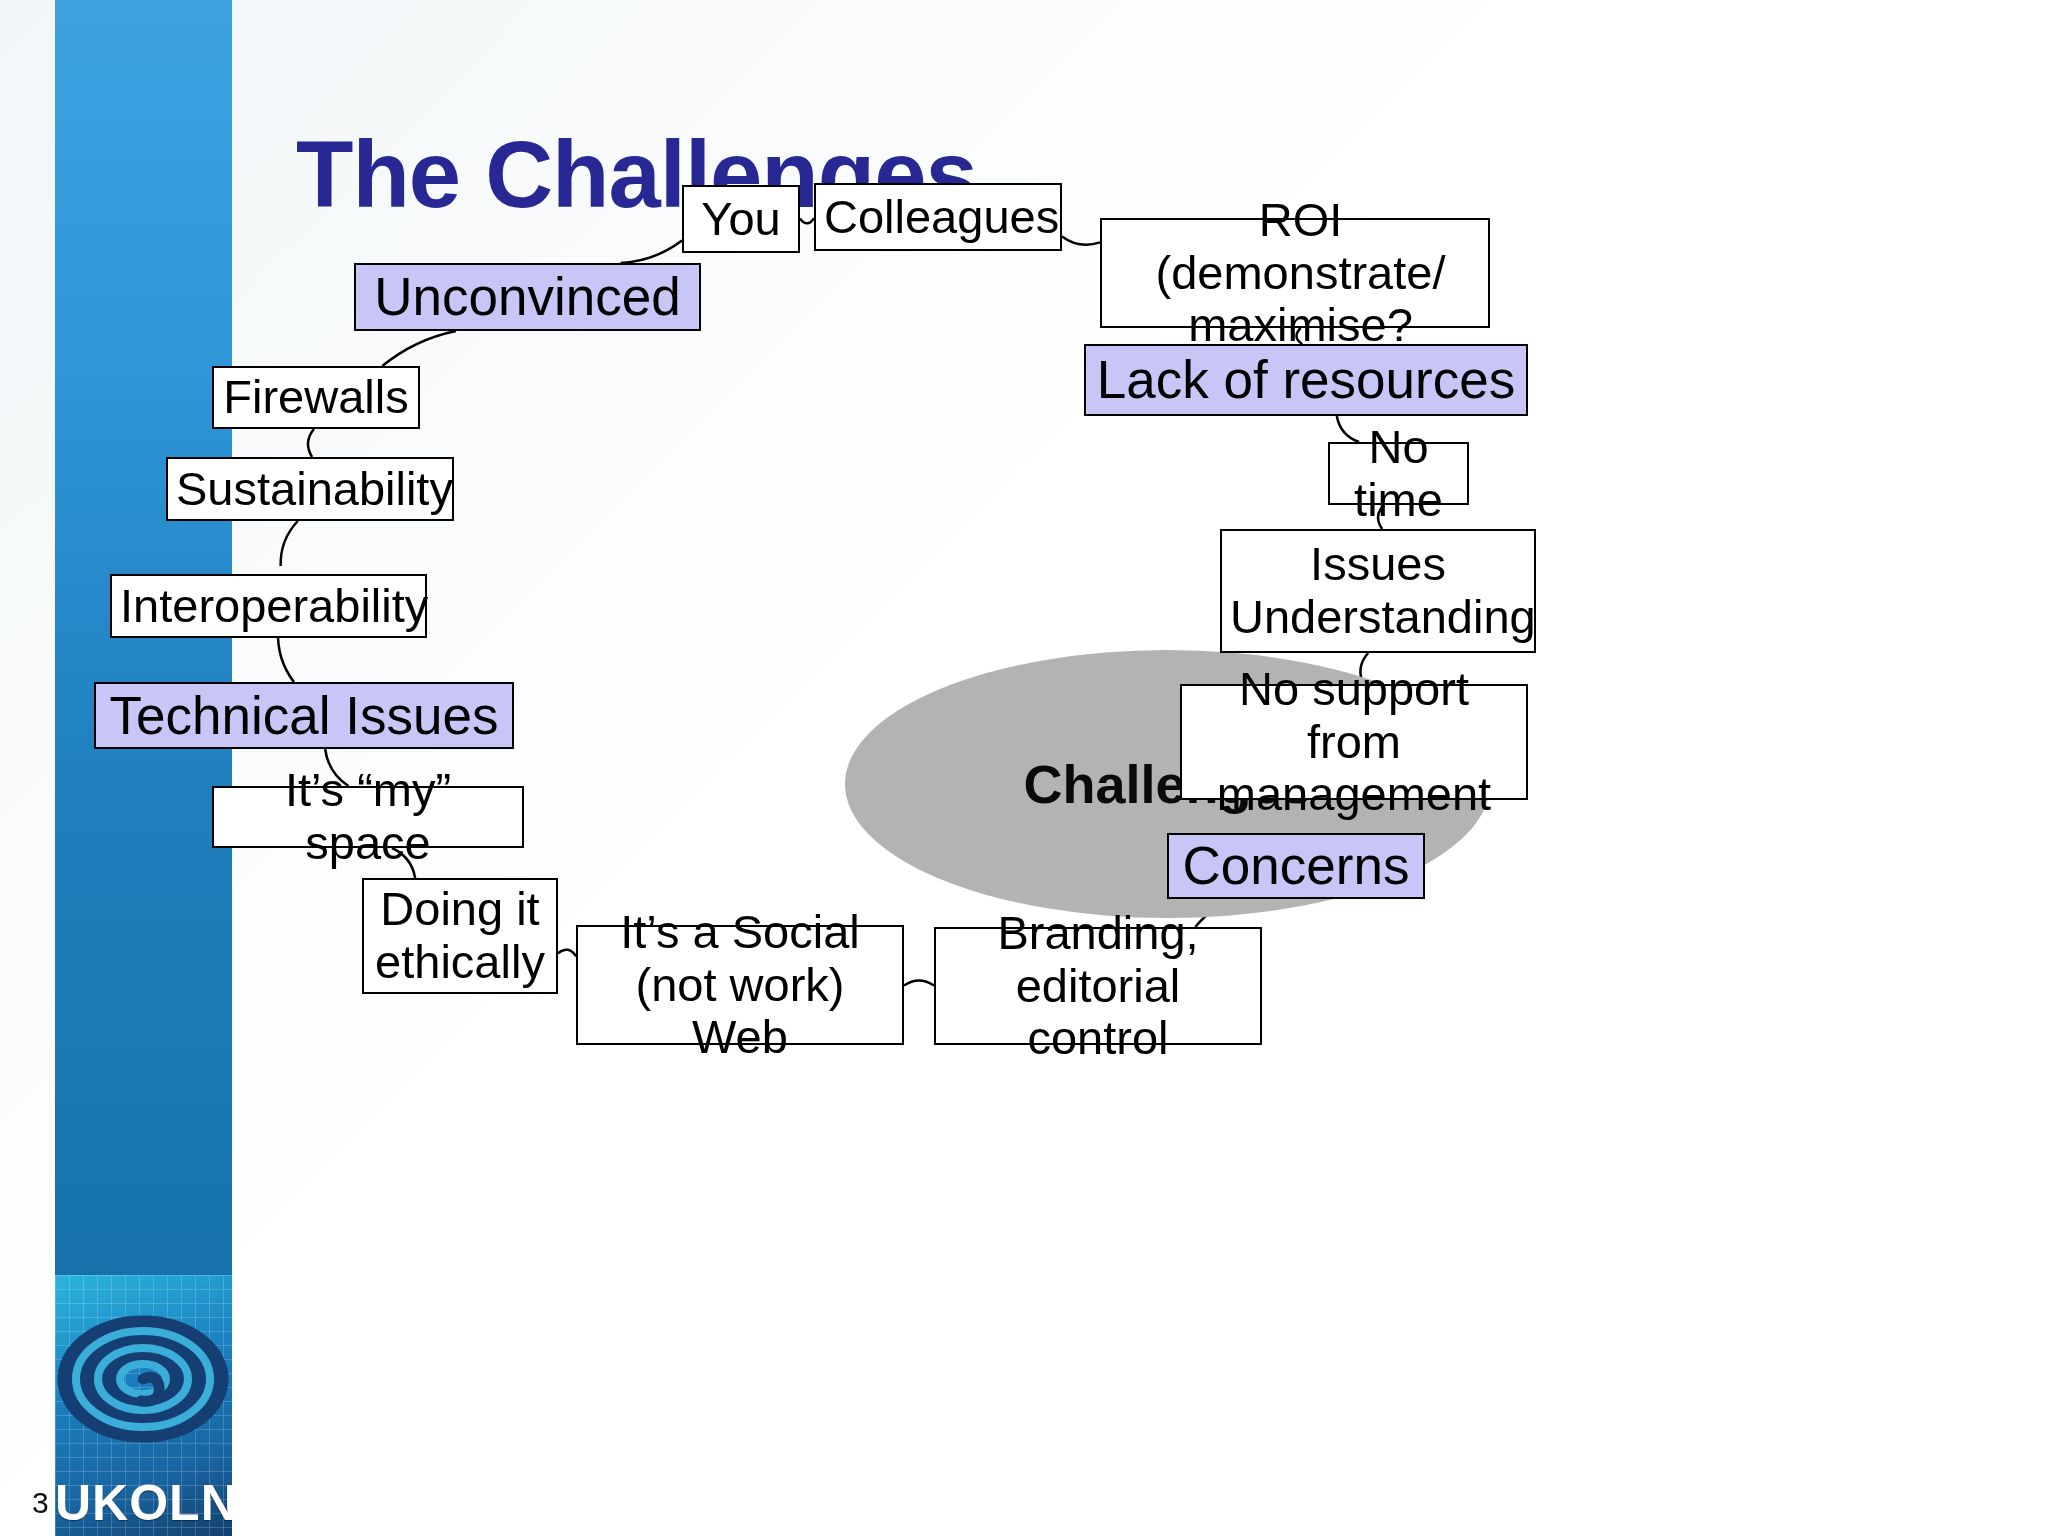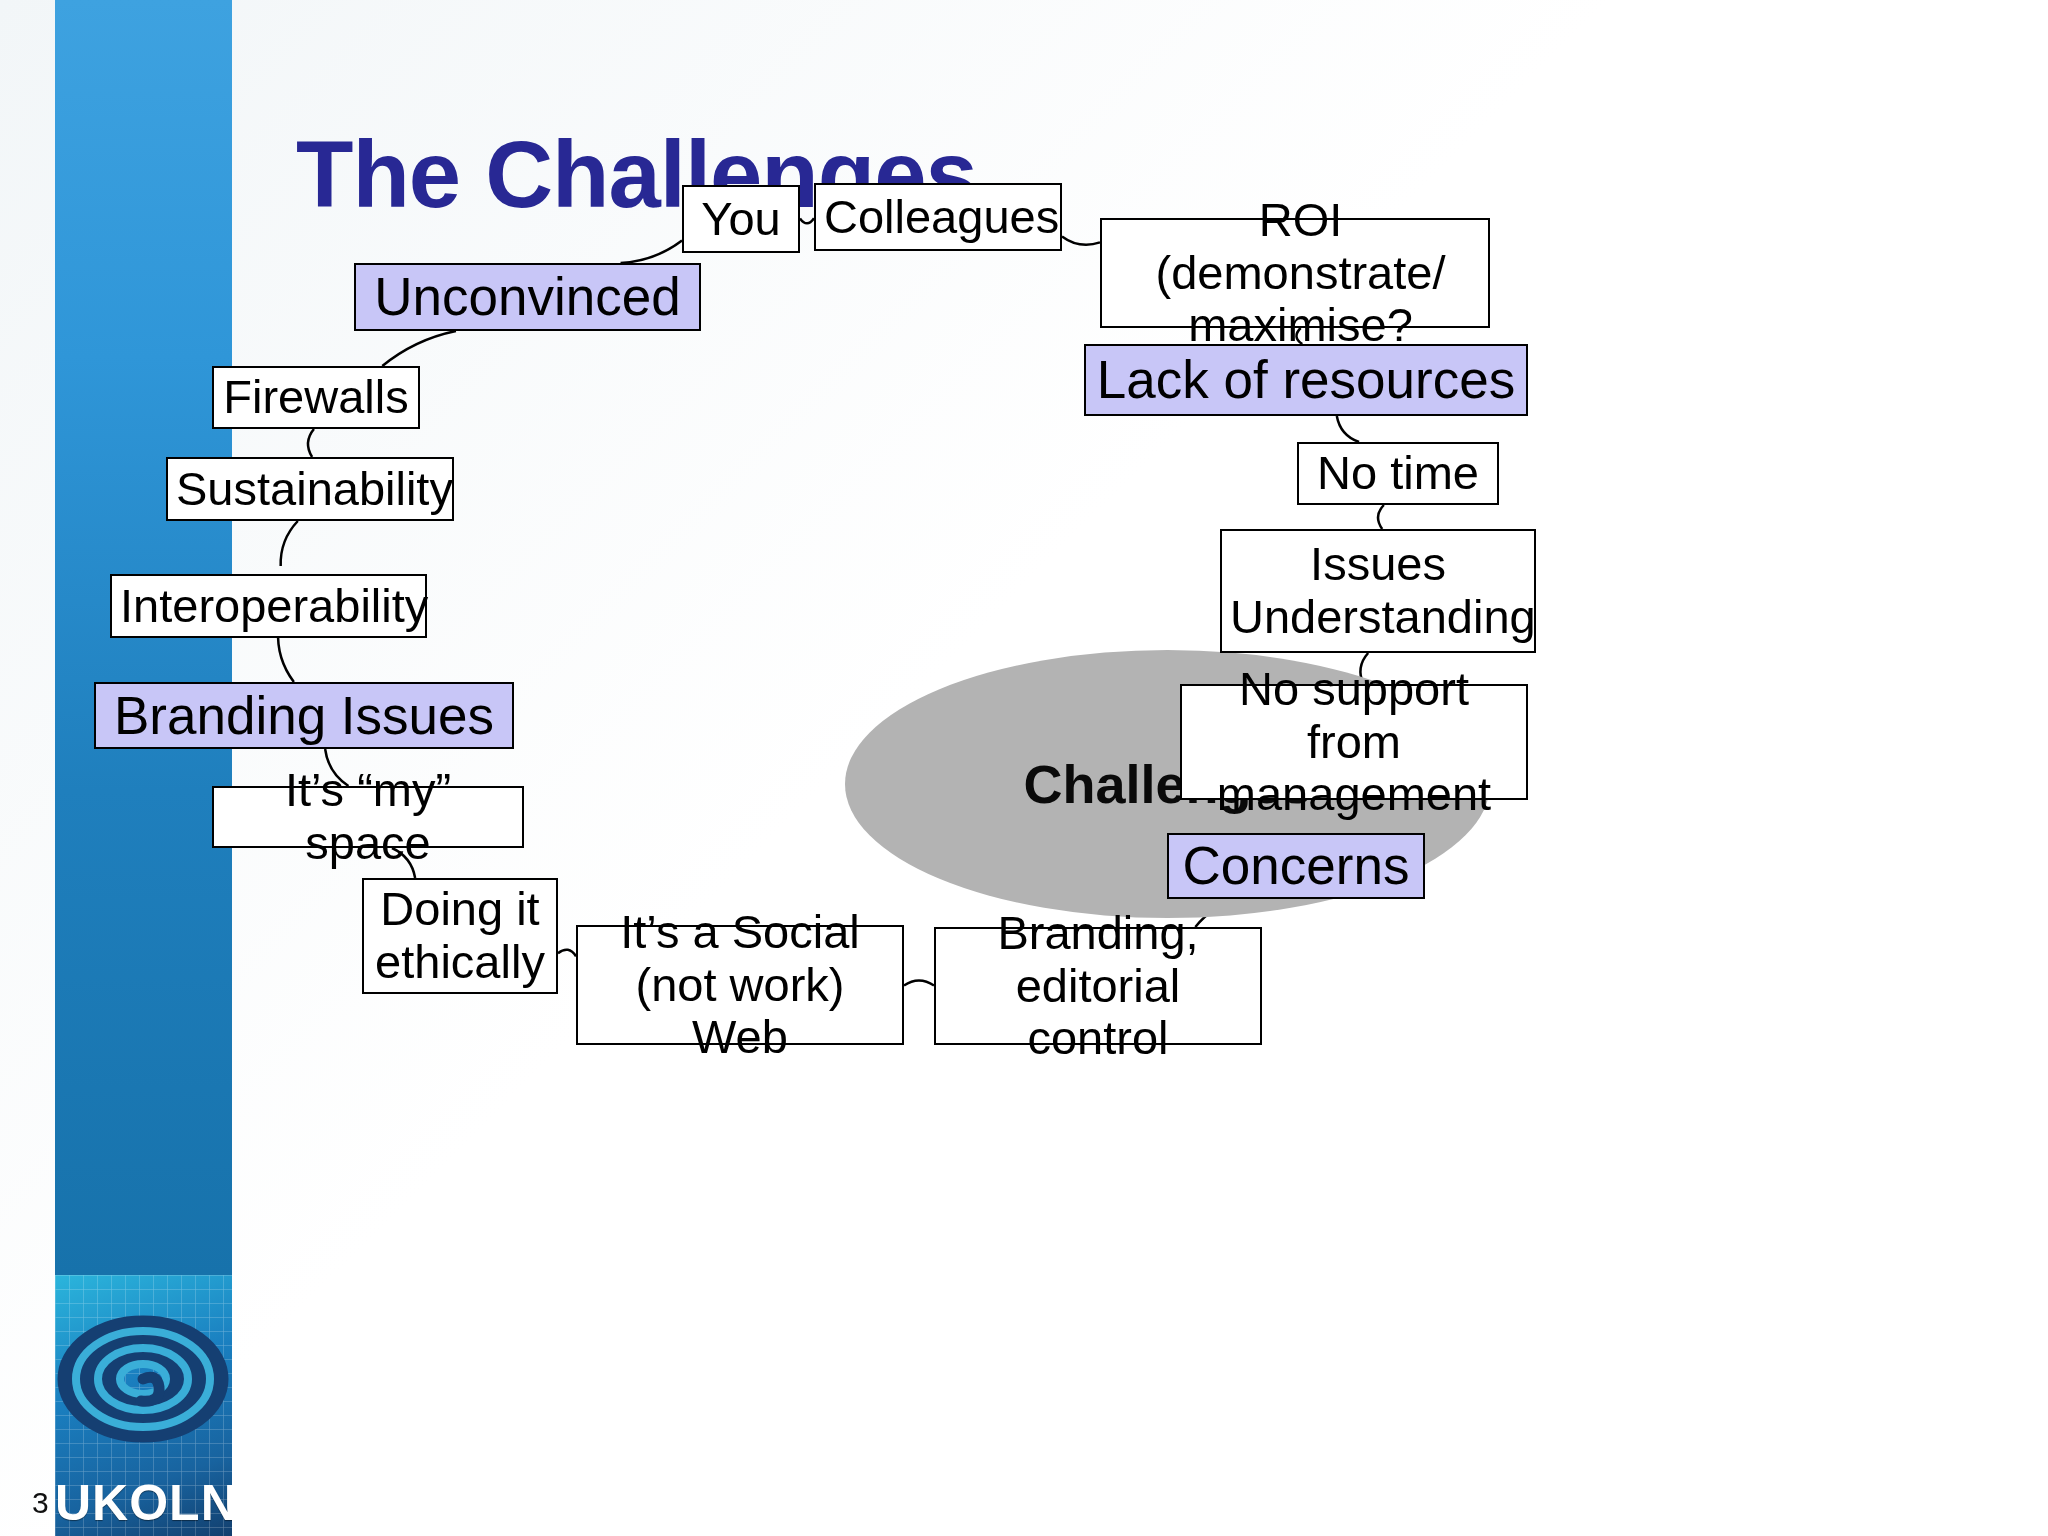--- a/index.html
+++ b/index.html
@@ -204,37 +204,37 @@
       </div>
       <div class="node accent" style="left: 354px; top: 263px; width: 347px; height: 68px; font-size: 53px;">
         <span class="txt">Unconvinced</span>
       </div>
       <div class="node accent" style="left: 1084px; top: 344px; width: 444px; height: 72px; font-size: 53px;">
         <span class="txt">Lack of resources</span>
       </div>
       <div class="node" style="left: 212px; top: 366px; width: 208px; height: 63px; font-size: 47px;">
         <span class="txt">Firewalls</span>
       </div>
-      <div class="node" style="left: 1297px; top: 442px; width: 202px; height: 63px; font-size: 47px;">
+      <div class="node" style="left: 1328px; top: 442px; width: 141px; height: 63px; font-size: 47px;">
         <span class="txt">No time</span>
       </div>
       <div class="node" style="left: 166px; top: 457px; width: 288px; height: 64px; font-size: 47px;">
         <span class="txt">Sustainability</span>
       </div>
       <div class="node" style="left: 1220px; top: 529px; width: 316px; height: 124px; font-size: 47px;">
         <span class="txt">Issues Understanding</span>
       </div>
       <div class="node" style="left: 110px; top: 574px; width: 317px; height: 64px; font-size: 47px;">
         <span class="txt">Interoperability</span>
       </div>
       <div class="node" style="left: 1180px; top: 684px; width: 348px; height: 116px; font-size: 47px;">
         <span class="txt">No support from management</span>
       </div>
       <div class="node accent" style="left: 94px; top: 682px; width: 420px; height: 67px; font-size: 53px;">
-        <span class="txt">Branding Issues</span>
+        <span class="txt">Technical Issues</span>
       </div>
       <div class="node" style="left: 212px; top: 786px; width: 312px; height: 62px; font-size: 47px;">
         <span class="txt">It’s “my” space</span>
       </div>
       <div class="node accent" style="left: 1167px; top: 833px; width: 258px; height: 66px; font-size: 53px;">
         <span class="txt">Concerns</span>
       </div>
       <div class="node" style="left: 362px; top: 878px; width: 196px; height: 116px; font-size: 47px;">
         <span class="txt">Doing it ethically</span>
       </div>

